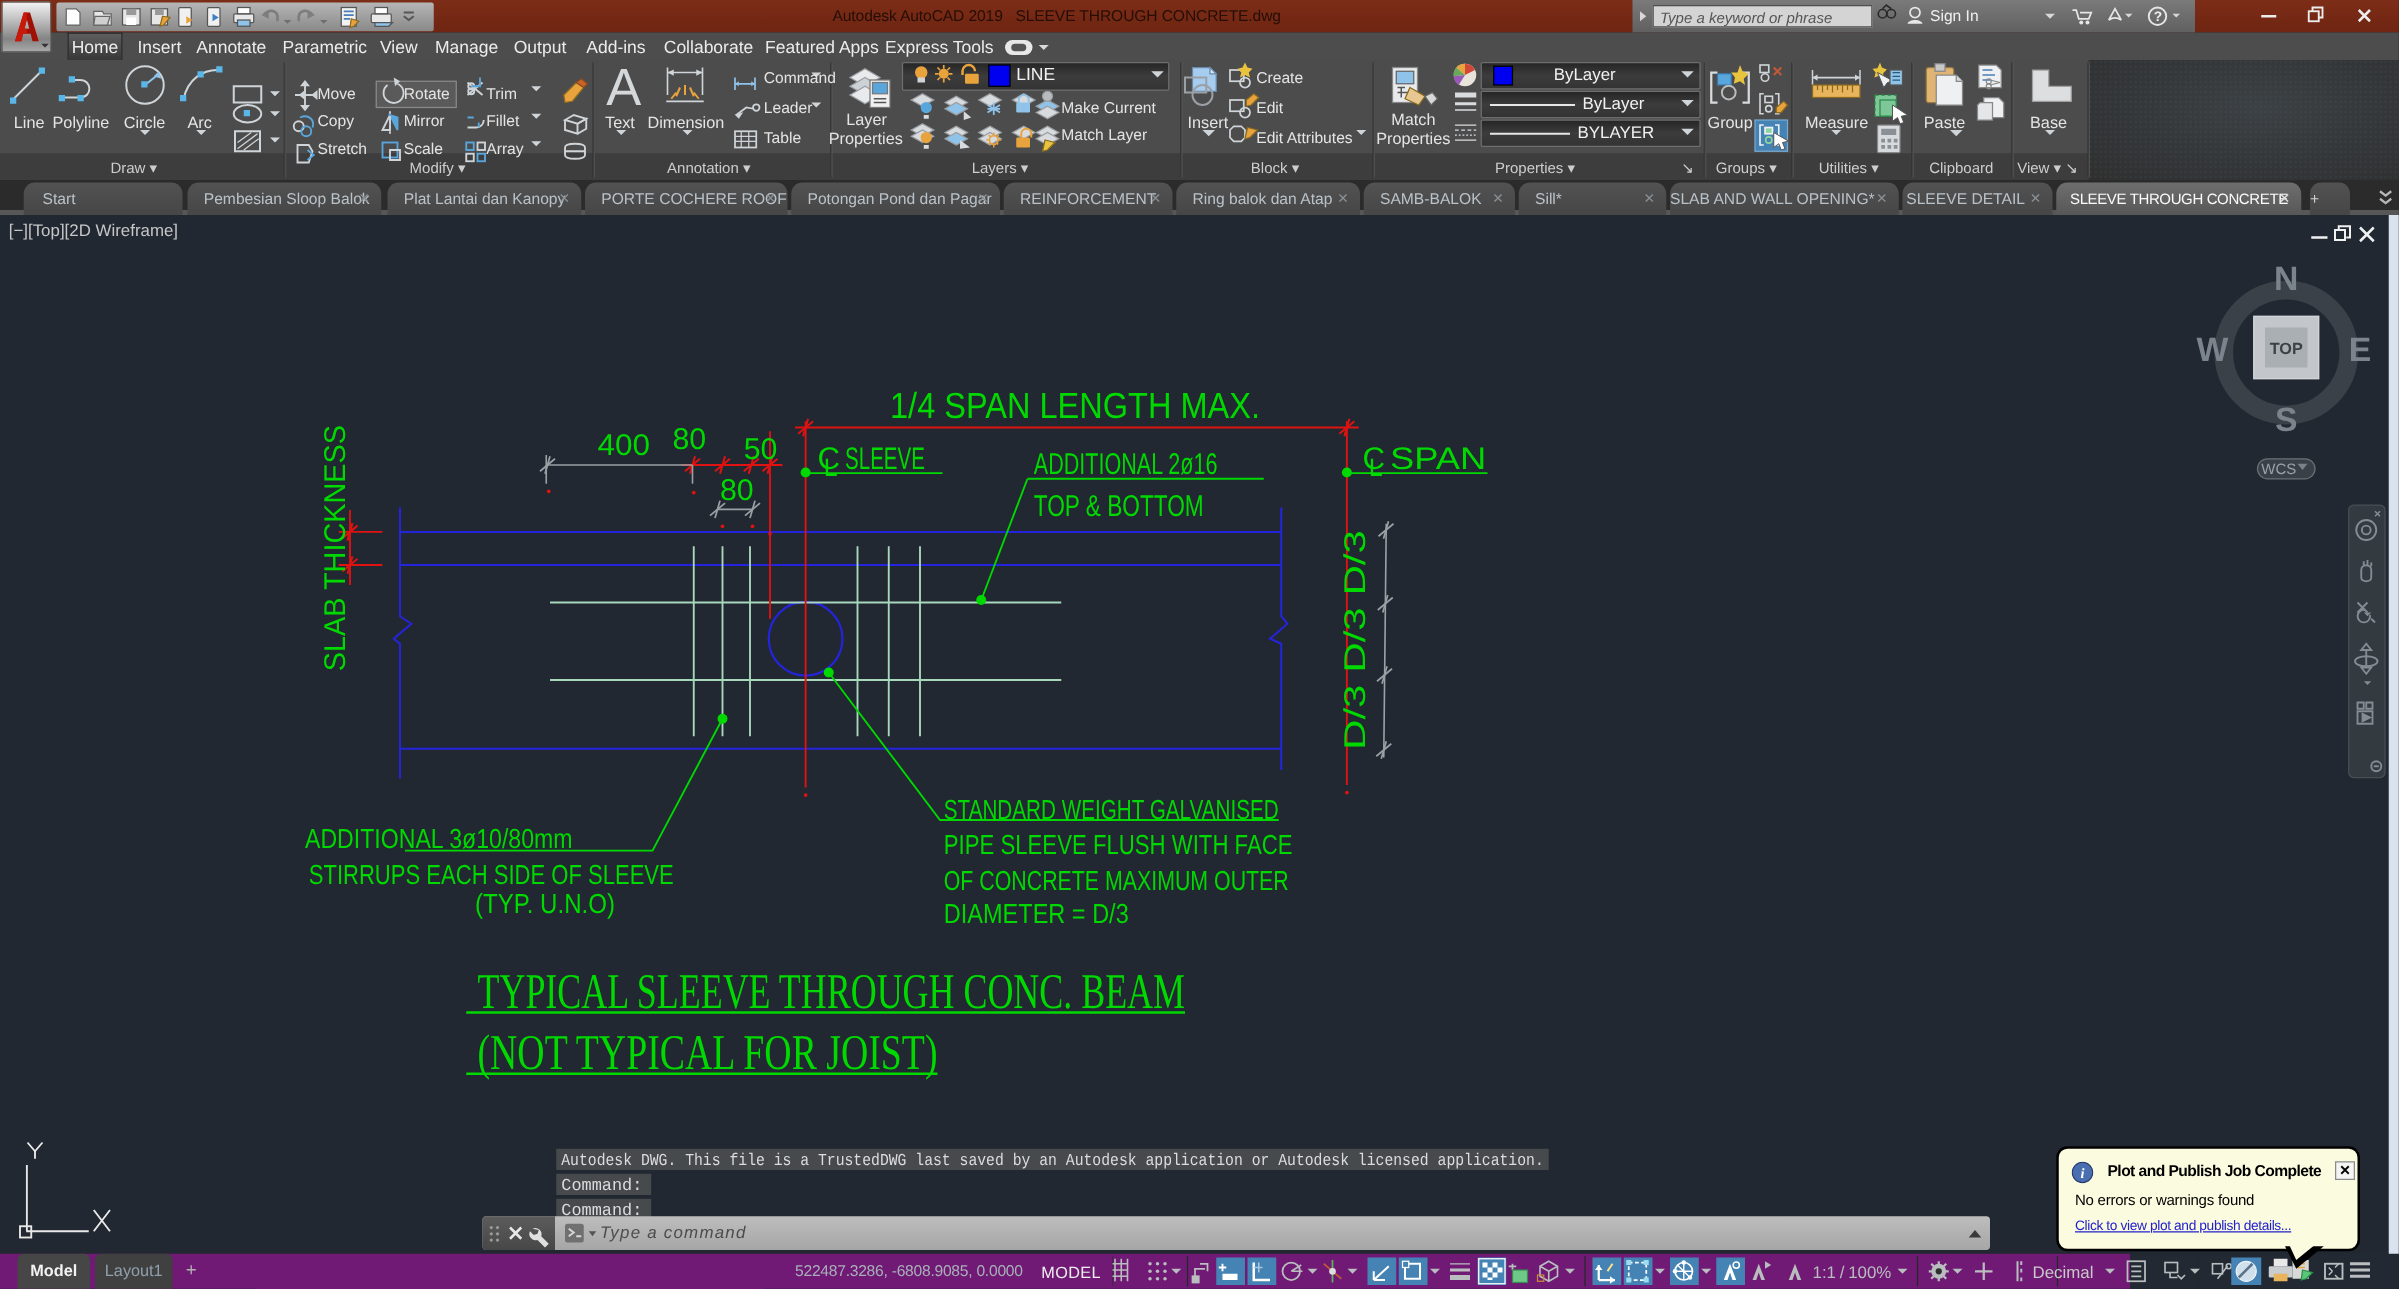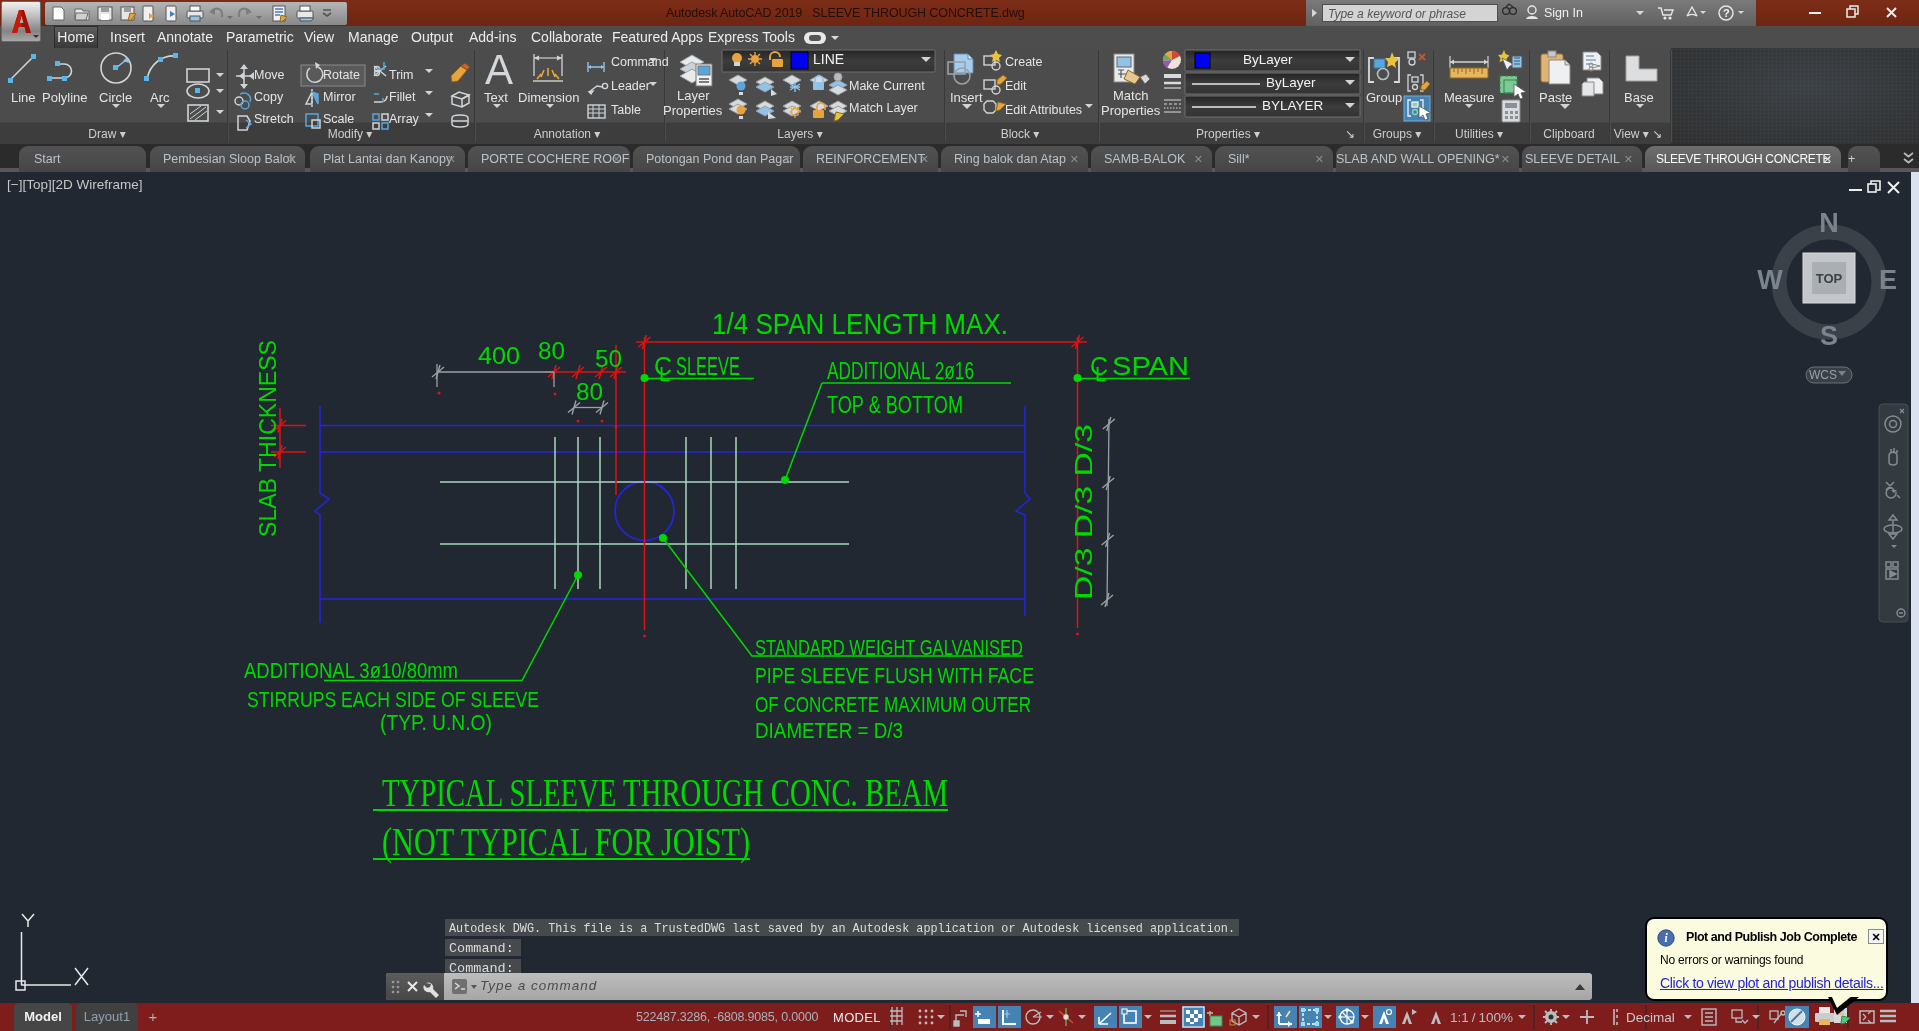--- a/index.html
+++ b/index.html
@@ -31,29 +31,29 @@
 .dtab.active{background:linear-gradient(#6e6e6e,#575757);color:#fafafa;font-size:12px;letter-spacing:-0.3px;}
 .dtab.active .x{color:#e0e0e0;}
 
 #canvas{position:absolute;left:0;top:172px;width:1919px;height:831px;background:#212831;}
 #vplabel{position:absolute;left:7px;top:5px;color:#c6c6c6;font-size:13.5px;}
 #scrollv{position:absolute;left:1911px;top:0px;width:8px;height:831px;background:#d9e2ee;}
 #cmdbar{position:absolute;left:386px;top:801px;width:1206px;height:27px;background:linear-gradient(#bdbdbd,#a6a6a6);border-radius:3px;}
 #cmdbar .left{position:absolute;left:0;top:0;width:58px;height:27px;background:linear-gradient(#5c5c5c,#474747);border-radius:3px 0 0 3px;}
 #cmdbar .ph{position:absolute;left:94px;top:5px;color:#4c4c4c;font-style:italic;font-size:13.5px;letter-spacing:1px;}
 
-#statusbar{position:absolute;left:0;top:1003px;width:1919px;height:28px;background:#7f1d1d;color:#c7c7c7;}
+#statusbar{position:absolute;left:0;top:1003px;width:1704px;height:28px;background:#701a75;color:#c7c7c7;}
 #coords{position:absolute;left:636px;top:7px;color:#a7b0b8;font-size:12.5px;letter-spacing:-0.2px;}
 #modeltxt{position:absolute;left:833px;top:7px;color:#ededed;font-size:13px;letter-spacing:0.3px;}
 .sbtab{position:absolute;top:0px;height:28px;line-height:28px;font-size:13px;}
 
 #popup{position:absolute;left:1645px;top:917px;width:243px;height:84px;background:#fbfbdf;border:2px solid #000;border-radius:9px;z-index:90;}
 #popup .t{position:absolute;left:39px;top:11px;font-size:12.5px;font-weight:bold;color:#000;white-space:nowrap;letter-spacing:-0.45px;}
 #popup .b{position:absolute;left:13px;top:34px;font-size:12px;color:#000;white-space:nowrap;letter-spacing:-0.2px;}
-#popup .l{position:absolute;left:13px;top:56px;font-size:14px;color:#2222cc;text-decoration:underline;white-space:nowrap;letter-spacing:-0.3px;}
+#popup .l{position:absolute;left:13px;top:56px;font-size:11px;color:#2222cc;text-decoration:underline;white-space:nowrap;letter-spacing:-0.3px;}
 #popup .x{position:absolute;left:221px;top:10px;width:16px;height:15px;background:#f4f4f4;border:1px solid #8a8a8a;text-align:center;line-height:14px;font-weight:bold;font-size:11px;color:#000;}
 #ptail{position:absolute;left:1828px;top:997px;width:0;height:0;border-left:9px solid transparent;border-right:22px solid transparent;border-top:18px solid #000;z-index:91;}
 #ptail2{position:absolute;left:1831px;top:995px;width:0;height:0;border-left:6px solid transparent;border-right:16px solid transparent;border-top:13px solid #fbfbdf;z-index:92;}
 </style>
 </head>
 <body>
 <div id="root">
   <div id="titlebar">
     <div id="title-text">Autodesk AutoCAD 2019&nbsp;&nbsp;&nbsp;SLEEVE THROUGH CONCRETE.dwg</div>
     <svg class="abs" style="left:45px;top:0;" width="340" height="26" viewBox="0 0 340 26">

